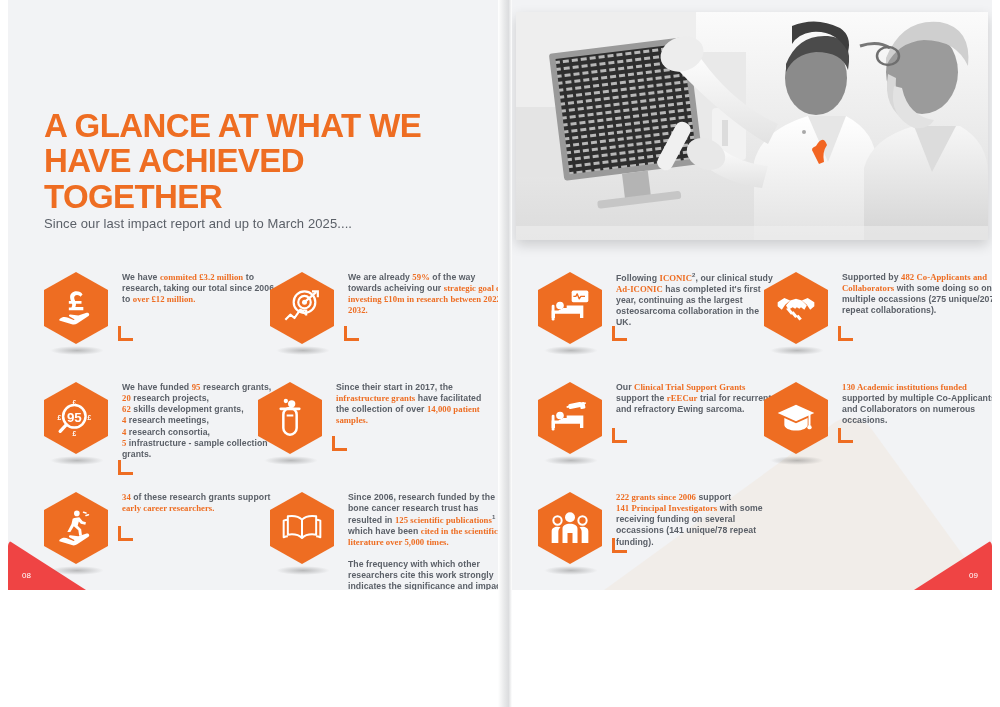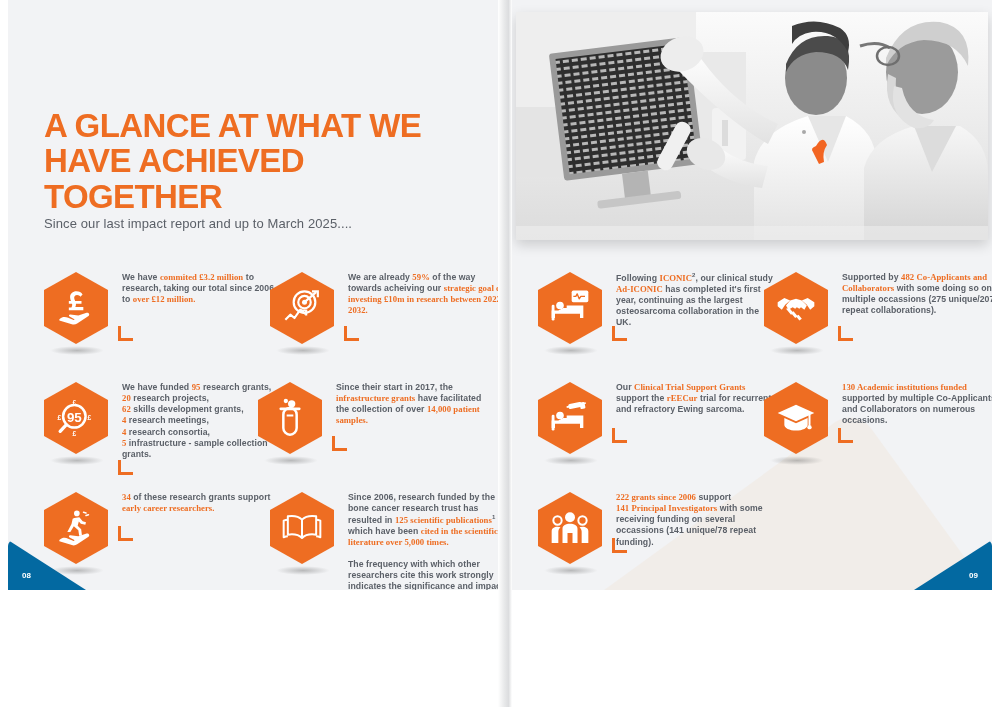--- a/index.html
+++ b/index.html
@@ -111,24 +111,24 @@
     width: 15px; height: 15px;
     border-left: 3px solid #ee6d22;
     border-bottom: 3px solid #ee6d22;
   }
 
   
   .corner {
     position: absolute;
     bottom: 0;
     width: 78px; height: 50px;
-    background: #0369a1;
+    background: #ef4444;
     color: #ffffff;
     font-size: 8px;
-    font-weight: bold;
+    font-weight: normal;
   }
   .corner span { position: absolute; bottom: 10px; }
   .corner-left {
     left: 0;
     clip-path: polygon(0 0, 100% 100%, 0 100%);
     border-top-left-radius: 6px;
   }
   .corner-left span { left: 14px; }
   .corner-right {
     right: 0;

